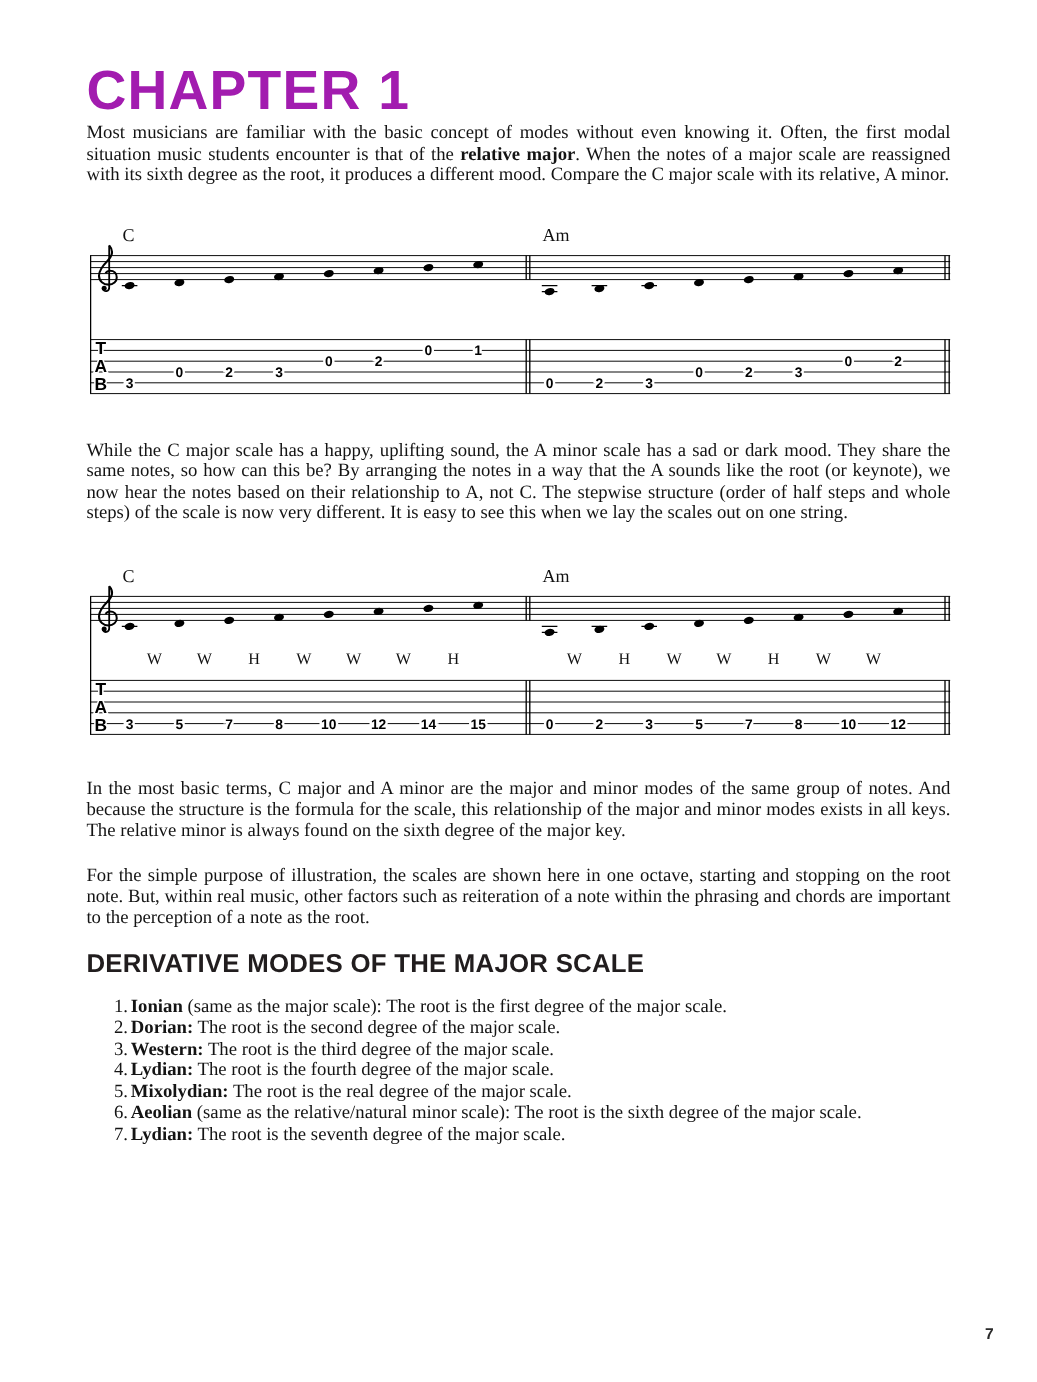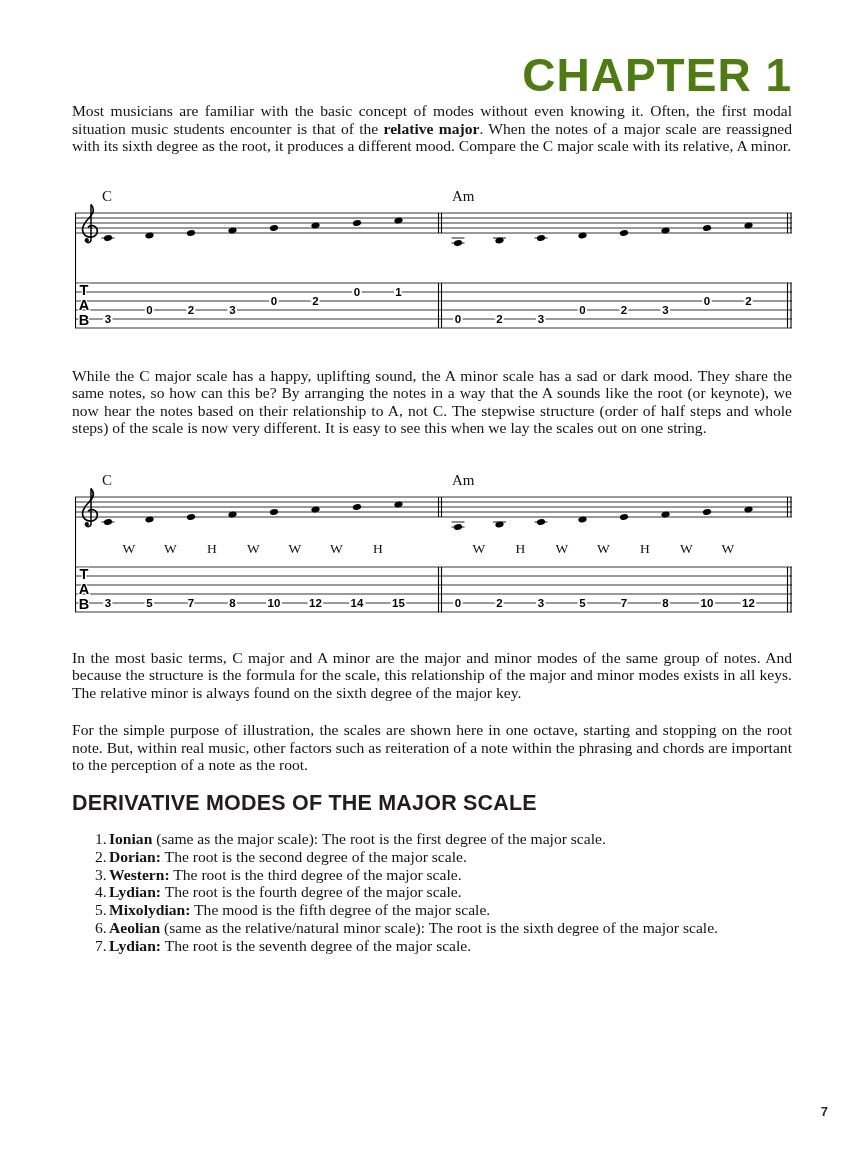--- a/index.html
+++ b/index.html
@@ -3,23 +3,23 @@
 <meta charset="utf-8">
 <style>
   * { margin:0; padding:0; box-sizing:border-box; }
   html,body { background:#fff; }
   .page {
     position:relative; width:864px; height:1152px; margin:0 auto;
     background:#fff; padding:0 72px; overflow:hidden;
     font-family:"Liberation Serif", serif; color:#1c1c1c;
   }
   .chapter-title {
-    margin-top:52px; text-align:right;
+    margin-top:52px; text-align:left;
     font-family:"Liberation Sans", sans-serif; font-weight:bold;
-    font-size:46px; line-height:1; letter-spacing:1px; color:#4d7c0f;
+    font-size:46px; line-height:1; letter-spacing:1px; color:#a21caf;
   }
   .subtitle-row {
     margin-top:6px; display:flex; justify-content:center; align-items:center; gap:10px;
   }
   .chapter-subtitle {
     font-family:"Liberation Sans", sans-serif; font-weight:bold;
     font-size:29px; line-height:1; letter-spacing:0.5px; color:#211d1e;
   }
   .video-icon { display:inline-block; width:32px; height:26px; }
   .section-heading {
@@ -233,21 +233,21 @@
       <div class="mode-item">
         <span class="mode-num">3.</span>
         <span class="mode-text"><b>Western:</b><span> The root is the third degree of the major scale.</span></span>
       </div>
       <div class="mode-item">
         <span class="mode-num">4.</span>
         <span class="mode-text"><b>Lydian:</b><span> The root is the fourth degree of the major scale.</span></span>
       </div>
       <div class="mode-item">
         <span class="mode-num">5.</span>
-        <span class="mode-text"><b>Mixolydian:</b><span> The mood is the fifth degree of the major scale.</span></span>
+        <span class="mode-text"><b>Mixolydian:</b><span> The root is the real degree of the major scale.</span></span>
       </div>
       <div class="mode-item">
         <span class="mode-num">6.</span>
         <span class="mode-text"><b>Aeolian</b><span> (same as the relative/natural minor scale): The root is the sixth degree of the major scale.</span></span>
       </div>
       <div class="mode-item">
         <span class="mode-num">7.</span>
         <span class="mode-text"><b>Lydian:</b><span> The root is the seventh degree of the major scale.</span></span>
       </div>
     </div>

